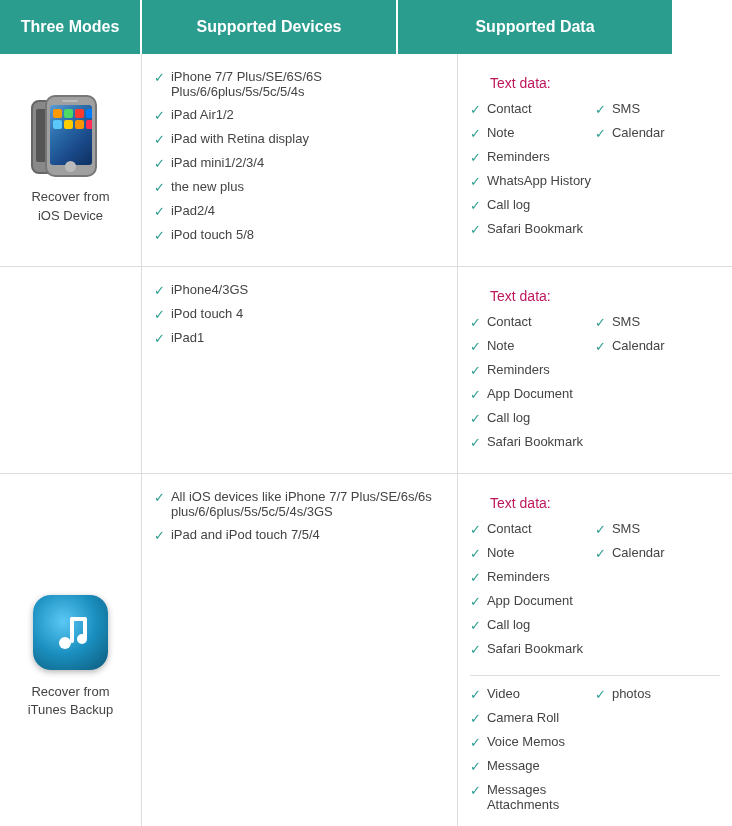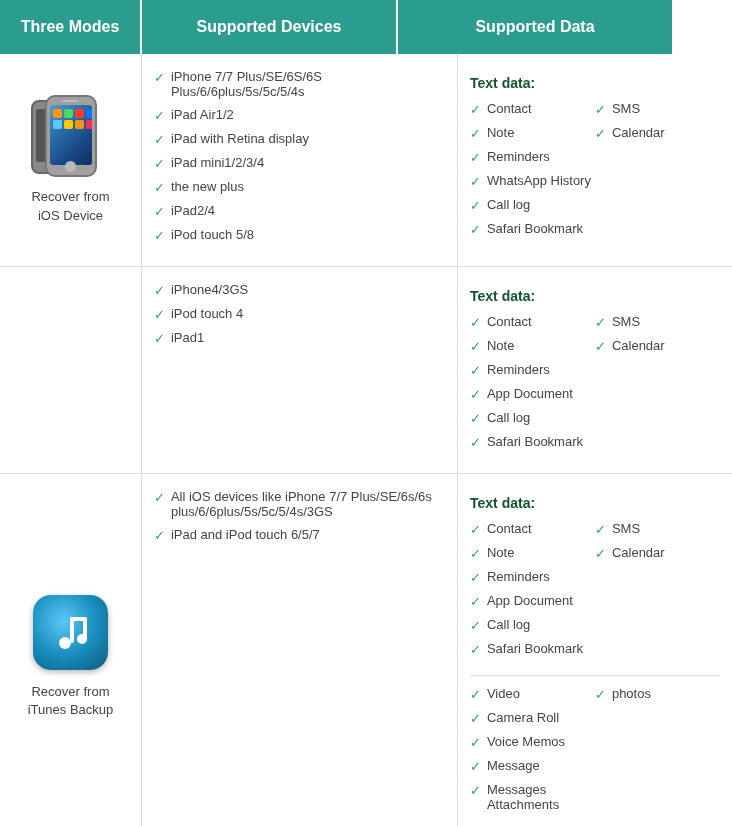--- a/index.html
+++ b/index.html
@@ -63,25 +63,26 @@
     }
     .check-item .check {
       color: #2a9d8f;
       margin-right: 6px;
       font-size: 13px;
       flex-shrink: 0;
       margin-top: 1px;
     }
 
     .section-title {
-      font-weight: bold;
+      font-weight: normal;
       font-size: 14px;
-      color: #14532d;
+      color: #be185d;
       margin-bottom: 10px;
       margin-top: 6px;
+      margin-left: 20px;
     }
 
     .divider { border-top: 1px solid #ddd; margin: 10px 0; }
 
     
     .itunes-icon {
       width: 75px;
       height: 75px;
       background: radial-gradient(circle at 40% 35%, #5bc8f5, #1a8fbf, #0d5a7a);
       border-radius: 18px;
@@ -279,21 +280,21 @@
     </div>
     <div class="mode-label">Recover from<br>iTunes Backup</div>
   </div>
   <div class="cell-devices">
     <div class="check-item">
       <span class="check">✓</span>
       <span>All iOS devices like iPhone 7/7 Plus/SE/6s/6s plus/6/6plus/5s/5c/5/4s/3GS</span>
     </div>
     <div class="check-item">
       <span class="check">✓</span>
-      <span>iPad and iPod touch 6/5/7</span>
+      <span>iPad and iPod touch 7/5/4</span>
     </div>
   </div>
   <div class="cell-data">
     <div class="section-title">Text data:</div>
     <div style="display:flex;margin-bottom:6px;">
       <div style="flex:1;">
         <div class="check-item">
             <span class="check">✓</span>
             <span>Contact</span>
           </div>

